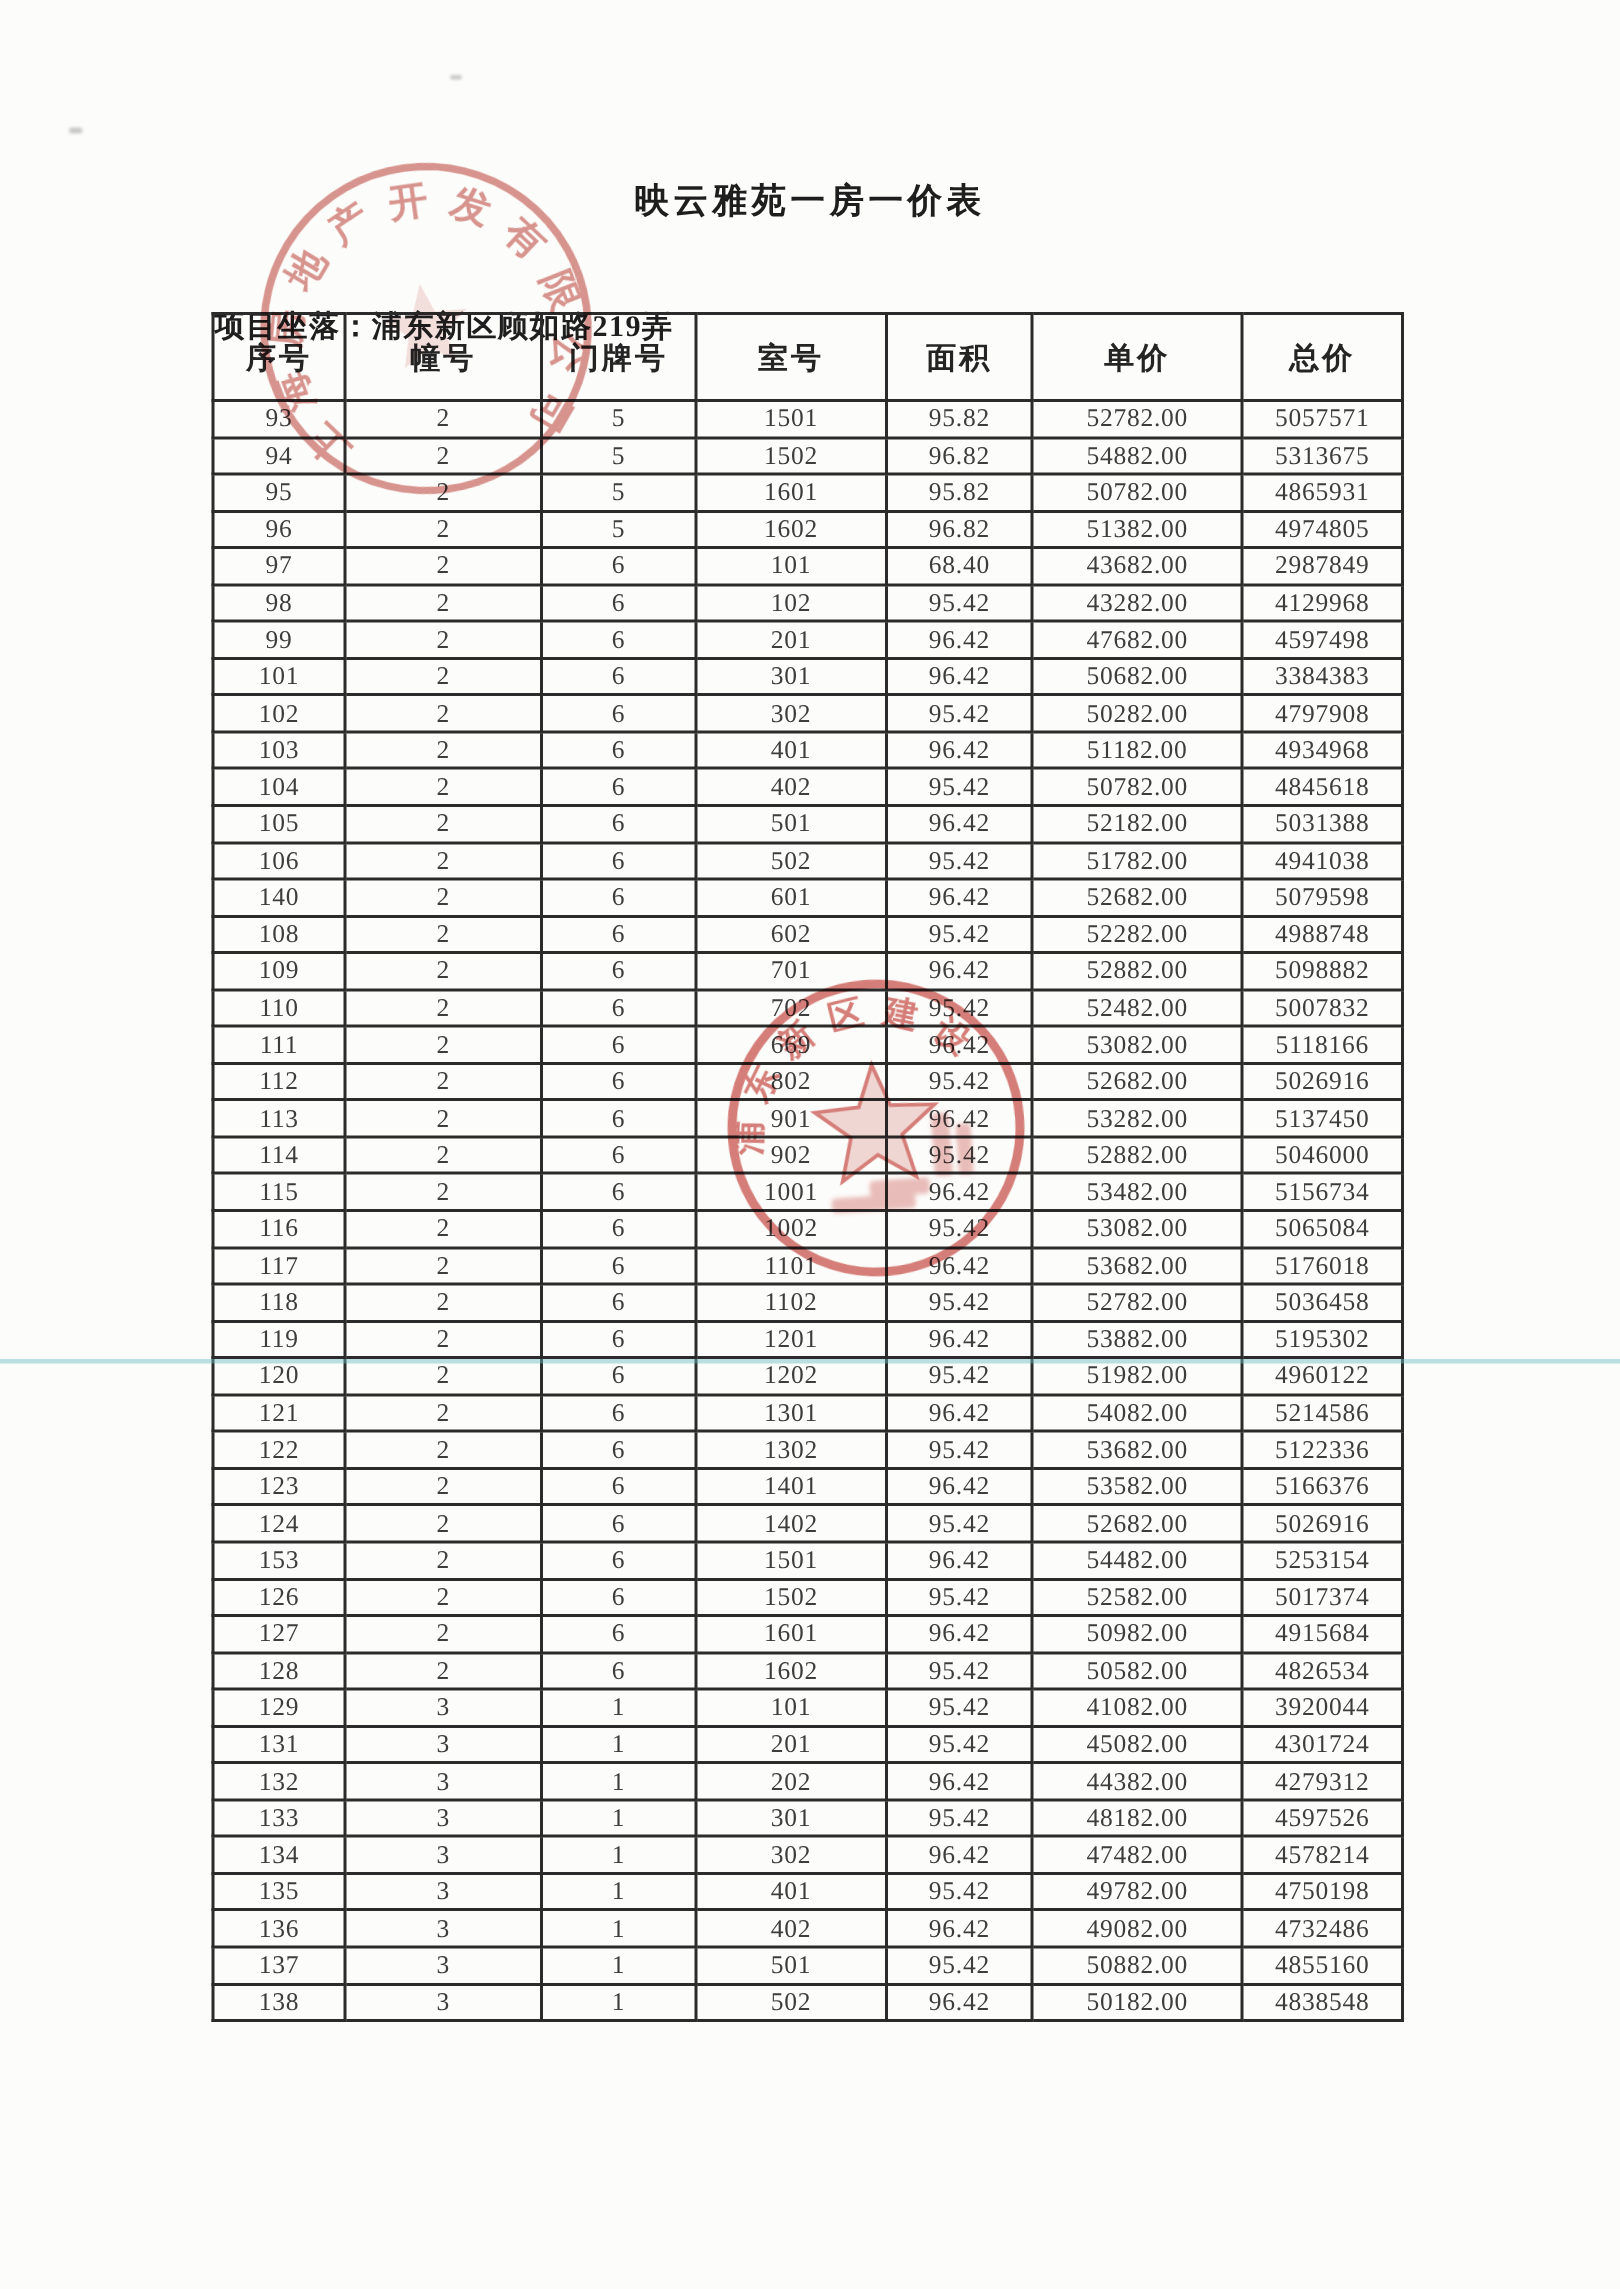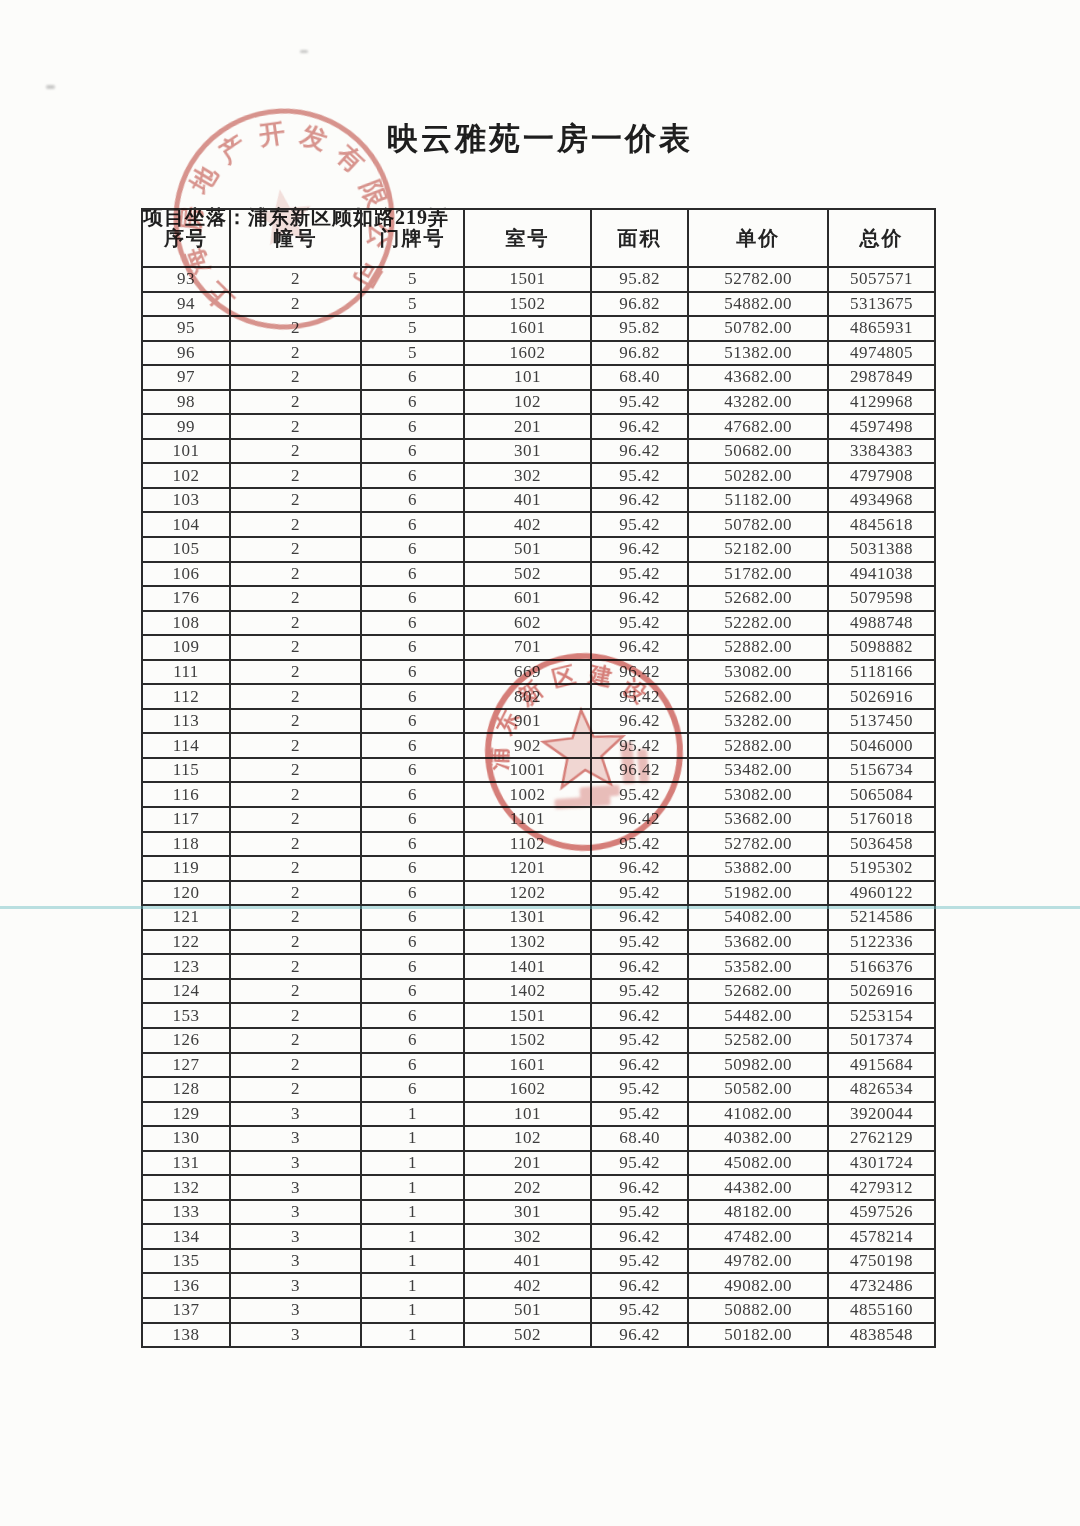--- a/index.html
+++ b/index.html
@@ -7,21 +7,21 @@
     position:relative;
     width:1080px;height:1526px;
     background:#fcfcfa;
     overflow:hidden;
     font-family:"Liberation Serif","DejaVu Serif",serif;
     color:#333;
   }
   .doc-title{
     position:absolute;top:118px;left:0;width:1080px;
     text-align:center;
-    font-size:31px;font-weight:bold;letter-spacing:3px;color:#1e1e1e;
+    font-size:23px;font-weight:bold;letter-spacing:3px;color:#1e1e1e;
   }
   .doc-subtitle{
     position:absolute;top:192px;left:143px;
     font-size:20px;font-weight:bold;color:#1e1e1e;letter-spacing:1px;margin-top:12px;
   }
   table.price{
     position:absolute;left:141px;top:208px;width:795px;
     border-collapse:collapse;table-layout:fixed;
     background:transparent;
   }
@@ -207,21 +207,21 @@
         <tr>
           <td>106</td>
           <td>2</td>
           <td>6</td>
           <td>502</td>
           <td>95.42</td>
           <td>51782.00</td>
           <td>4941038</td>
         </tr>
         <tr>
-          <td>176</td>
+          <td>140</td>
           <td>2</td>
           <td>6</td>
           <td>601</td>
           <td>96.42</td>
           <td>52682.00</td>
           <td>5079598</td>
         </tr>
         <tr>
           <td>108</td>
           <td>2</td>
@@ -234,20 +234,29 @@
         <tr>
           <td>109</td>
           <td>2</td>
           <td>6</td>
           <td>701</td>
           <td>96.42</td>
           <td>52882.00</td>
           <td>5098882</td>
         </tr>
         <tr>
+          <td>110</td>
+          <td>2</td>
+          <td>6</td>
+          <td>702</td>
+          <td>95.42</td>
+          <td>52482.00</td>
+          <td>5007832</td>
+        </tr>
+        <tr>
           <td>111</td>
           <td>2</td>
           <td>6</td>
           <td>669</td>
           <td>96.42</td>
           <td>53082.00</td>
           <td>5118166</td>
         </tr>
         <tr>
           <td>112</td>
@@ -403,29 +412,20 @@
           <td>4826534</td>
         </tr>
         <tr>
           <td>129</td>
           <td>3</td>
           <td>1</td>
           <td>101</td>
           <td>95.42</td>
           <td>41082.00</td>
           <td>3920044</td>
-        </tr>
-        <tr>
-          <td>130</td>
-          <td>3</td>
-          <td>1</td>
-          <td>102</td>
-          <td>68.40</td>
-          <td>40382.00</td>
-          <td>2762129</td>
         </tr>
         <tr>
           <td>131</td>
           <td>3</td>
           <td>1</td>
           <td>201</td>
           <td>95.42</td>
           <td>45082.00</td>
           <td>4301724</td>
         </tr>

